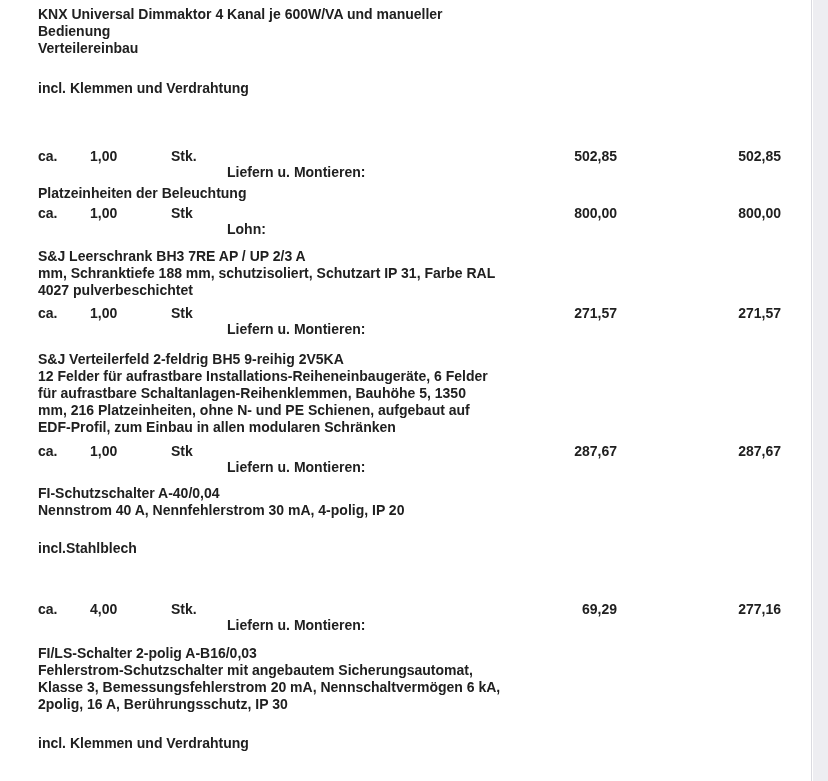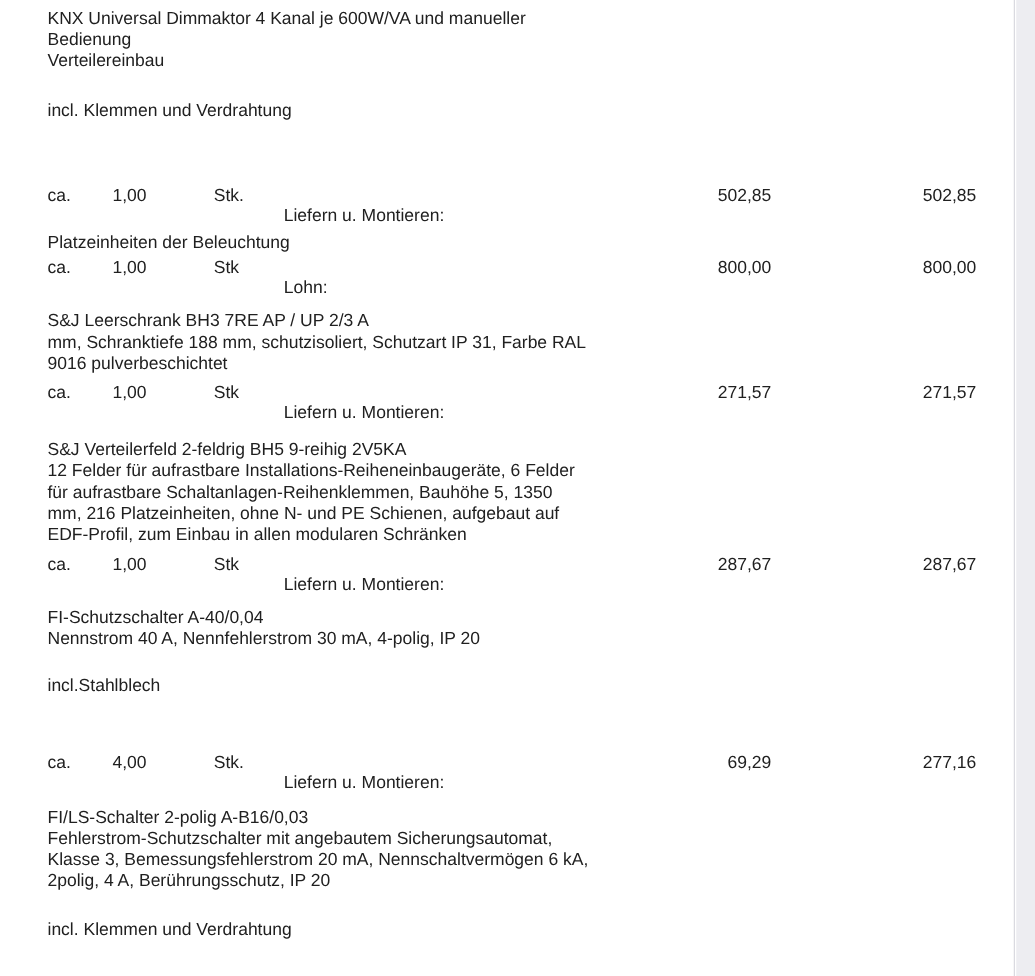--- a/index.html
+++ b/index.html
@@ -24,20 +24,21 @@
     width: 812px;
     height: 781px;
     box-sizing: border-box;
     padding: 6px 0 0 38px;
     background: #ffffff;
     border-right: 1px solid #dadae0;
     color: #202020;
     font-size: 14px;
     line-height: 17px;
     overflow: hidden;
+    font-weight: bold;
   }
   .gutter {
     position: absolute;
     right: 0;
     top: 0;
     width: 15px;
     height: 781px;
     background: #ededf1;
   }
   .line {
@@ -76,21 +77,21 @@
       <div class="gap" style="height: 20px;"></div>
       <div>
         <div class="line">Platzeinheiten der Beleuchtung</div>
       </div>
       <div class="gap" style="height: 3px;"></div>
       <div class="row"><span class="c-prefix">ca.</span><span class="c-qty">1,00</span><span class="c-unit">Stk</span><span class="c-action">Lohn:</span><span class="c-unitprice">800,00</span><span class="c-total">800,00</span></div>
       <div class="gap" style="height: 26px;"></div>
       <div>
         <div class="line">S&amp;J Leerschrank BH3 7RE AP / UP 2/3 A</div>
         <div class="line">mm, Schranktiefe 188 mm, schutzisoliert, Schutzart IP 31, Farbe RAL</div>
-        <div class="line">9016 pulverbeschichtet</div>
+        <div class="line">4027 pulverbeschichtet</div>
       </div>
       <div class="gap" style="height: 6px;"></div>
       <div class="row"><span class="c-prefix">ca.</span><span class="c-qty">1,00</span><span class="c-unit">Stk</span><span class="c-action">Liefern u. Montieren:</span><span class="c-unitprice">271,57</span><span class="c-total">271,57</span></div>
       <div class="gap" style="height: 29px;"></div>
       <div>
         <div class="line">S&amp;J Verteilerfeld 2-feldrig BH5 9-reihig 2V5KA</div>
         <div class="line">12 Felder für aufrastbare Installations-Reiheneinbaugeräte, 6 Felder</div>
         <div class="line">für aufrastbare Schaltanlagen-Reihenklemmen, Bauhöhe 5, 1350</div>
         <div class="line">mm, 216 Platzeinheiten, ohne N- und PE Schienen, aufgebaut auf</div>
         <div class="line">EDF-Profil, zum Einbau in allen modularen Schränken</div>
@@ -106,21 +107,21 @@
       <div>
         <div class="line">incl.Stahlblech</div>
       </div>
       <div class="gap" style="height: 44px;"></div>
       <div class="row"><span class="c-prefix">ca.</span><span class="c-qty">4,00</span><span class="c-unit">Stk.</span><span class="c-action">Liefern u. Montieren:</span><span class="c-unitprice">69,29</span><span class="c-total">277,16</span></div>
       <div class="gap" style="height: 27px;"></div>
       <div>
         <div class="line">FI/LS-Schalter 2-polig A-B16/0,03</div>
         <div class="line">Fehlerstrom-Schutzschalter mit angebautem Sicherungsautomat,</div>
         <div class="line">Klasse 3, Bemessungsfehlerstrom 20 mA, Nennschaltvermögen 6 kA,</div>
-        <div class="line">2polig, 4 A, Berührungsschutz, IP 20</div>
+        <div class="line">2polig, 16 A, Berührungsschutz, IP 30</div>
       </div>
       <div class="gap" style="height: 22px;"></div>
       <div>
         <div class="line">incl. Klemmen und Verdrahtung</div>
       </div>
     </div>
   <div class="gutter"></div>
 </div>
 
 </body></html>

